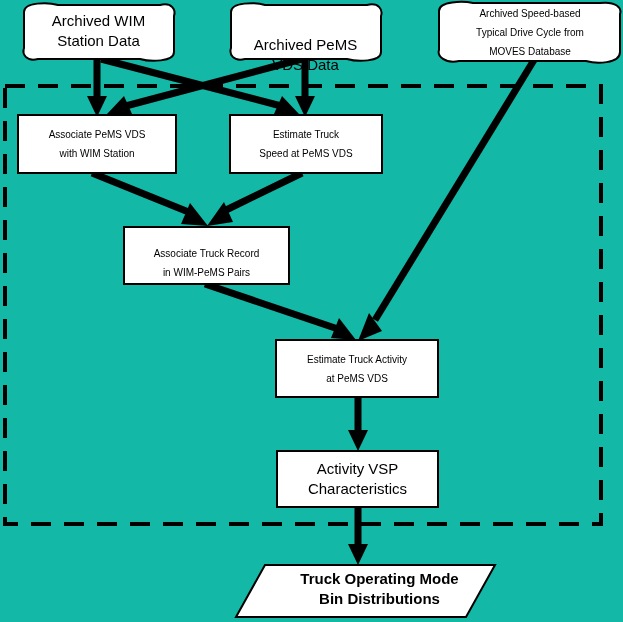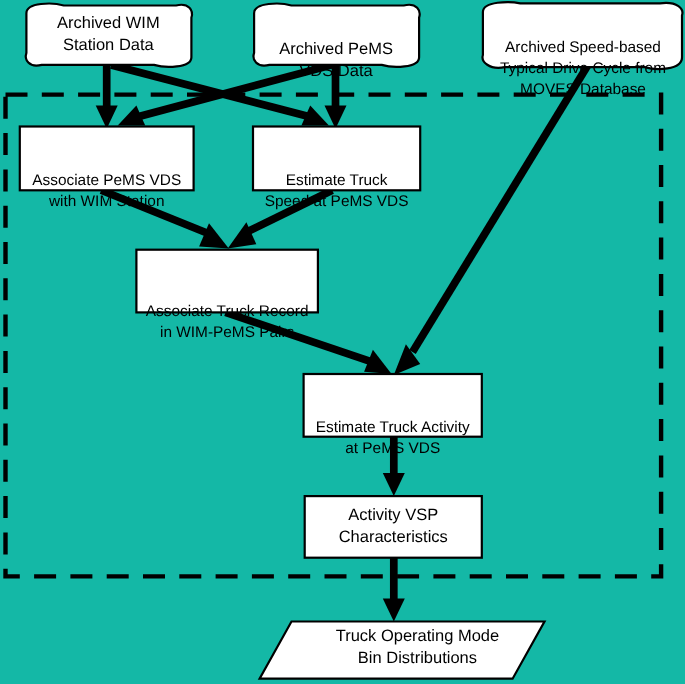--- a/index.html
+++ b/index.html
@@ -30,23 +30,22 @@
     justify-content: center;
     text-align: center;
     color: #000000;
     font-family: "Liberation Sans", sans-serif;
     font-size: 15px;
     line-height: 20px;
     pointer-events: none;
     white-space: pre-line;
   }
   .node-label.small {
-    font-size: 14px;
+    font-size: 10px;
     line-height: 19px;
-    margin-top: 29px;
   }
 </style>
 </head>
 <body>
 
 <div id="canvas">
 
   <svg id="flow-svg" viewBox="0 0 623 622">
 
     <rect x="5" y="86" width="596" height="438" fill="none" stroke="#000000" stroke-width="4" stroke-dasharray="20,13"></rect>
@@ -163,16 +162,16 @@
 
   <div class="node-label small" style="left:124px; top:227px; width:165px; height:72px;">Associate Truck Record
 in WIM-PeMS Pairs</div>
 
   <div class="node-label small" style="left:276px; top:340px; width:162px; height:57px;border-radius:16px;">Estimate Truck Activity
 at PeMS VDS</div>
 
   <div class="node-label" style="left:277px; top:451px; width:161px; height:56px;">Activity VSP
 Characteristics</div>
 
-  <div class="node-label" style="left:250px; top:566px; width:259px; height:46px;">Truck Operating Mode
+  <div class="node-label" style="left:250px; top:566px; width:259px; height:46px;font-weight:bold;">Truck Operating Mode
 Bin Distributions</div>
 
 </div>
 
 </body></html>

